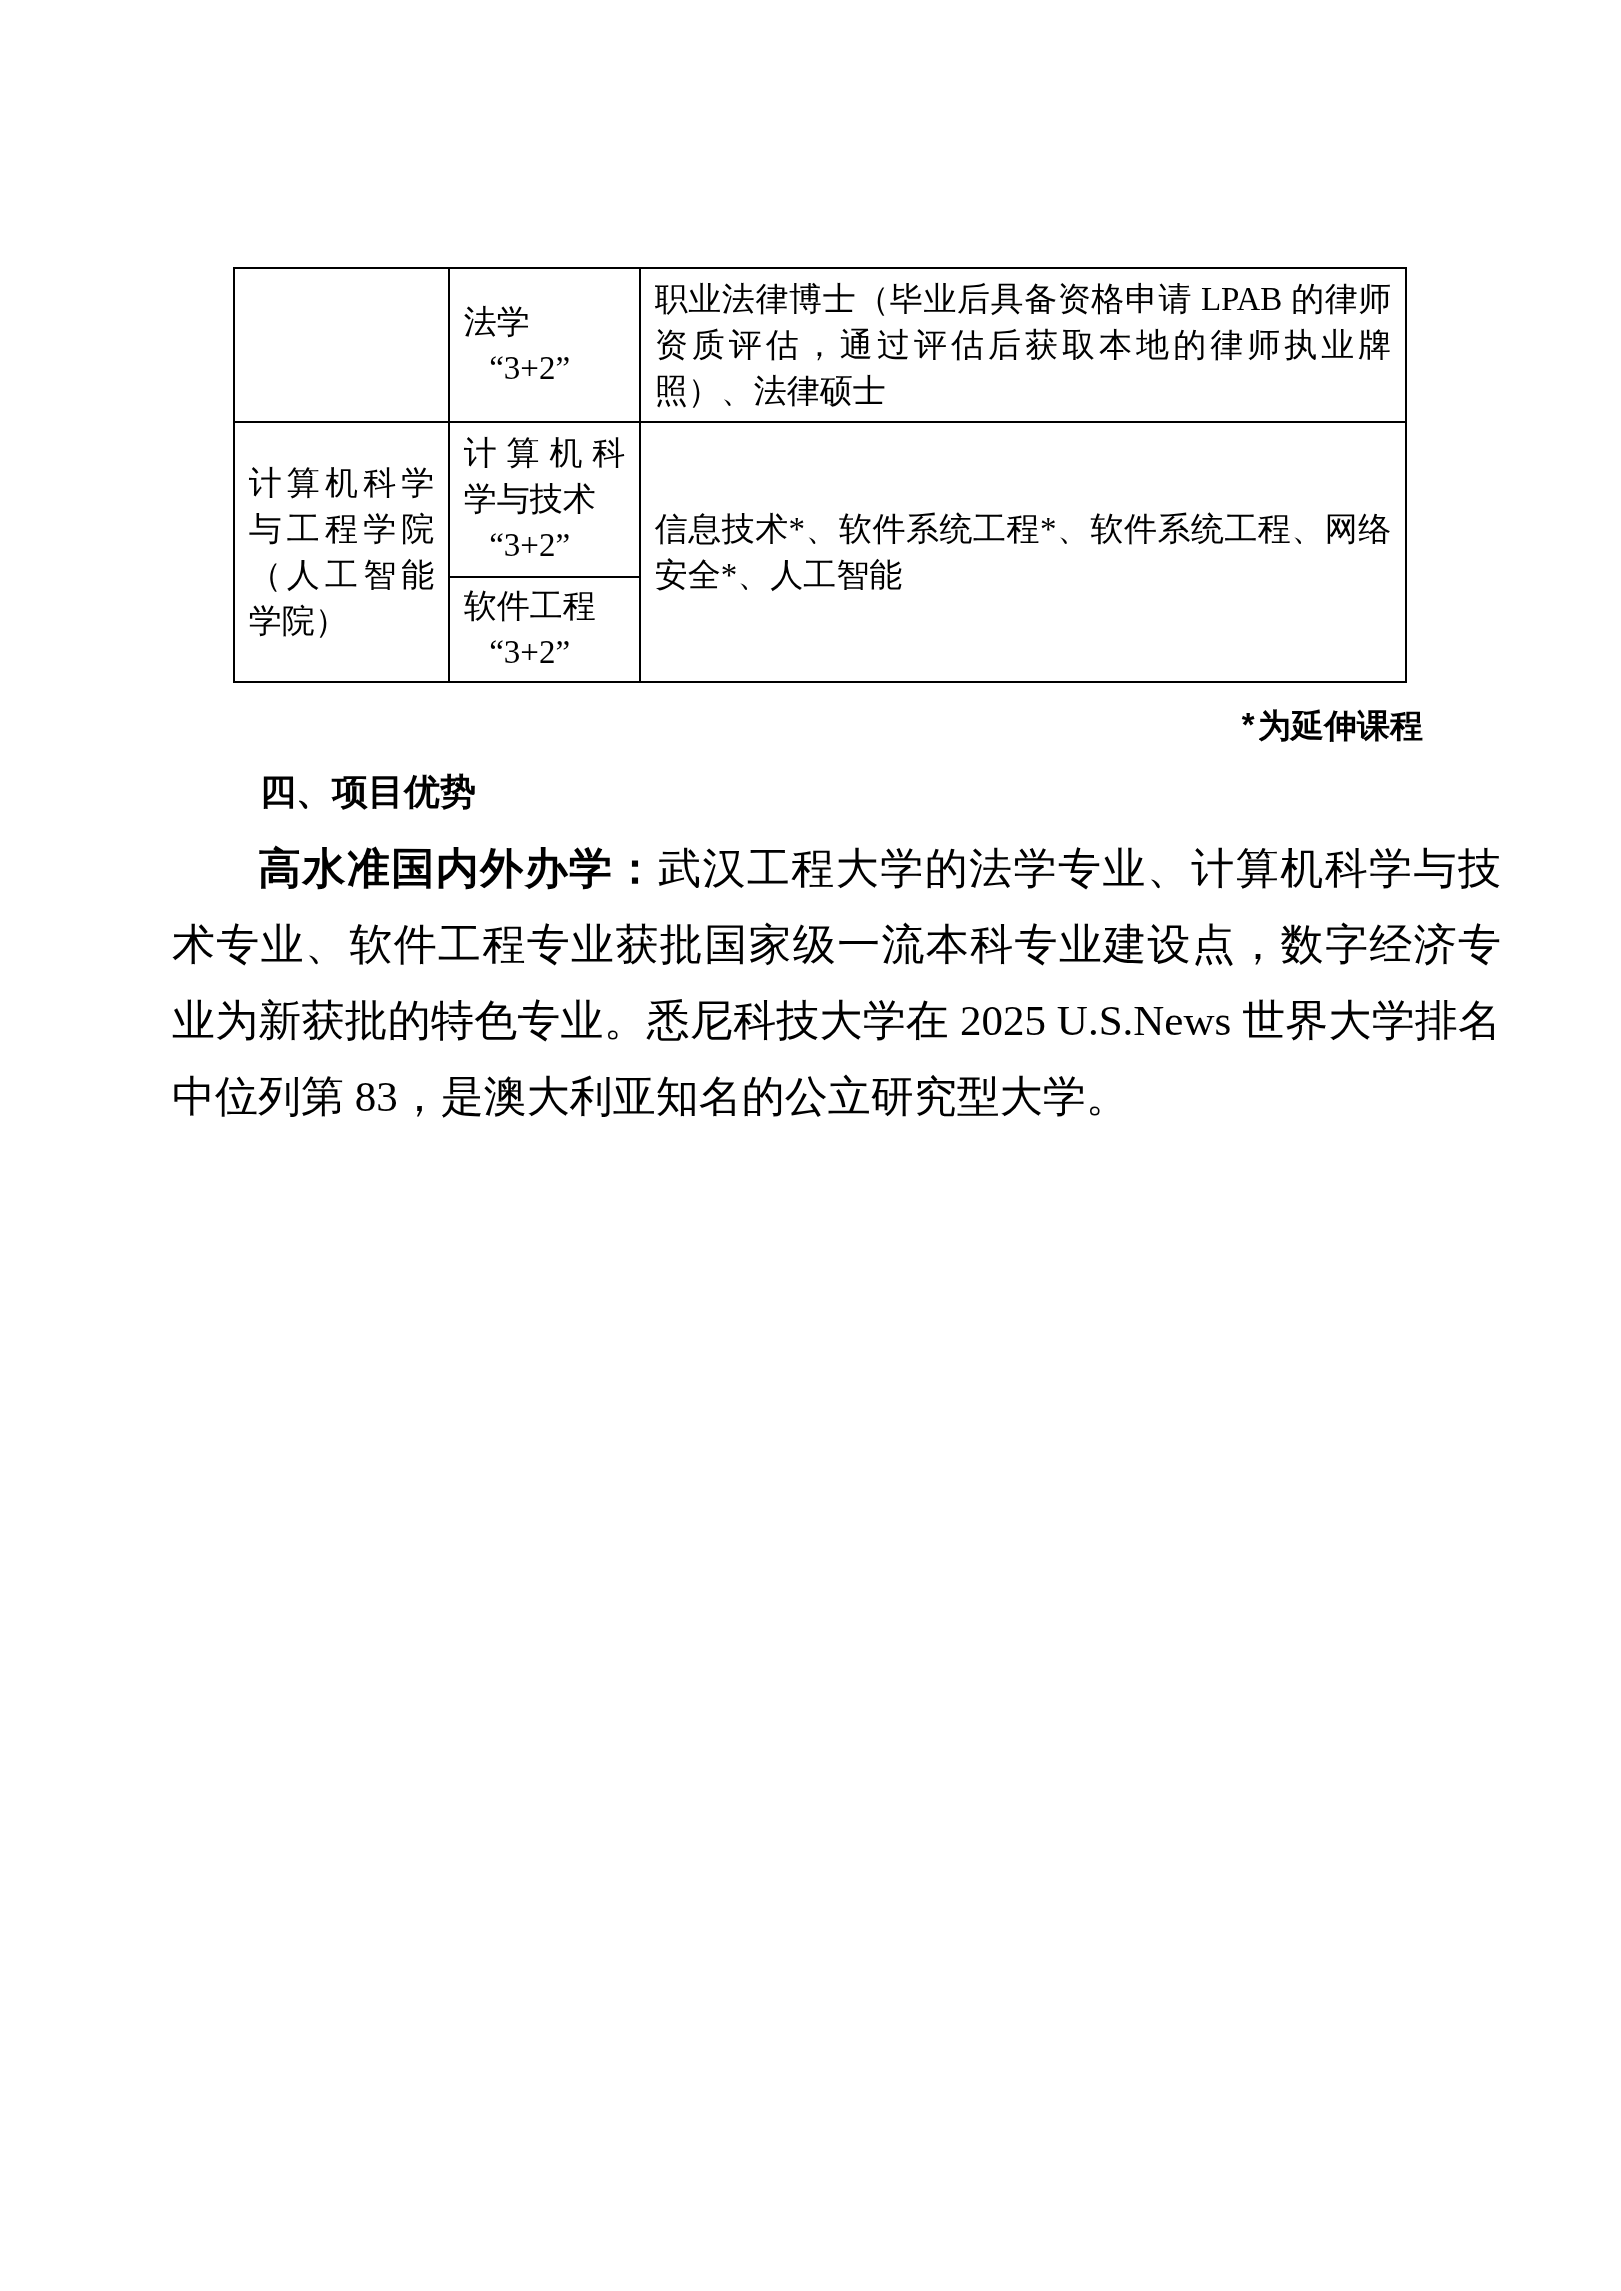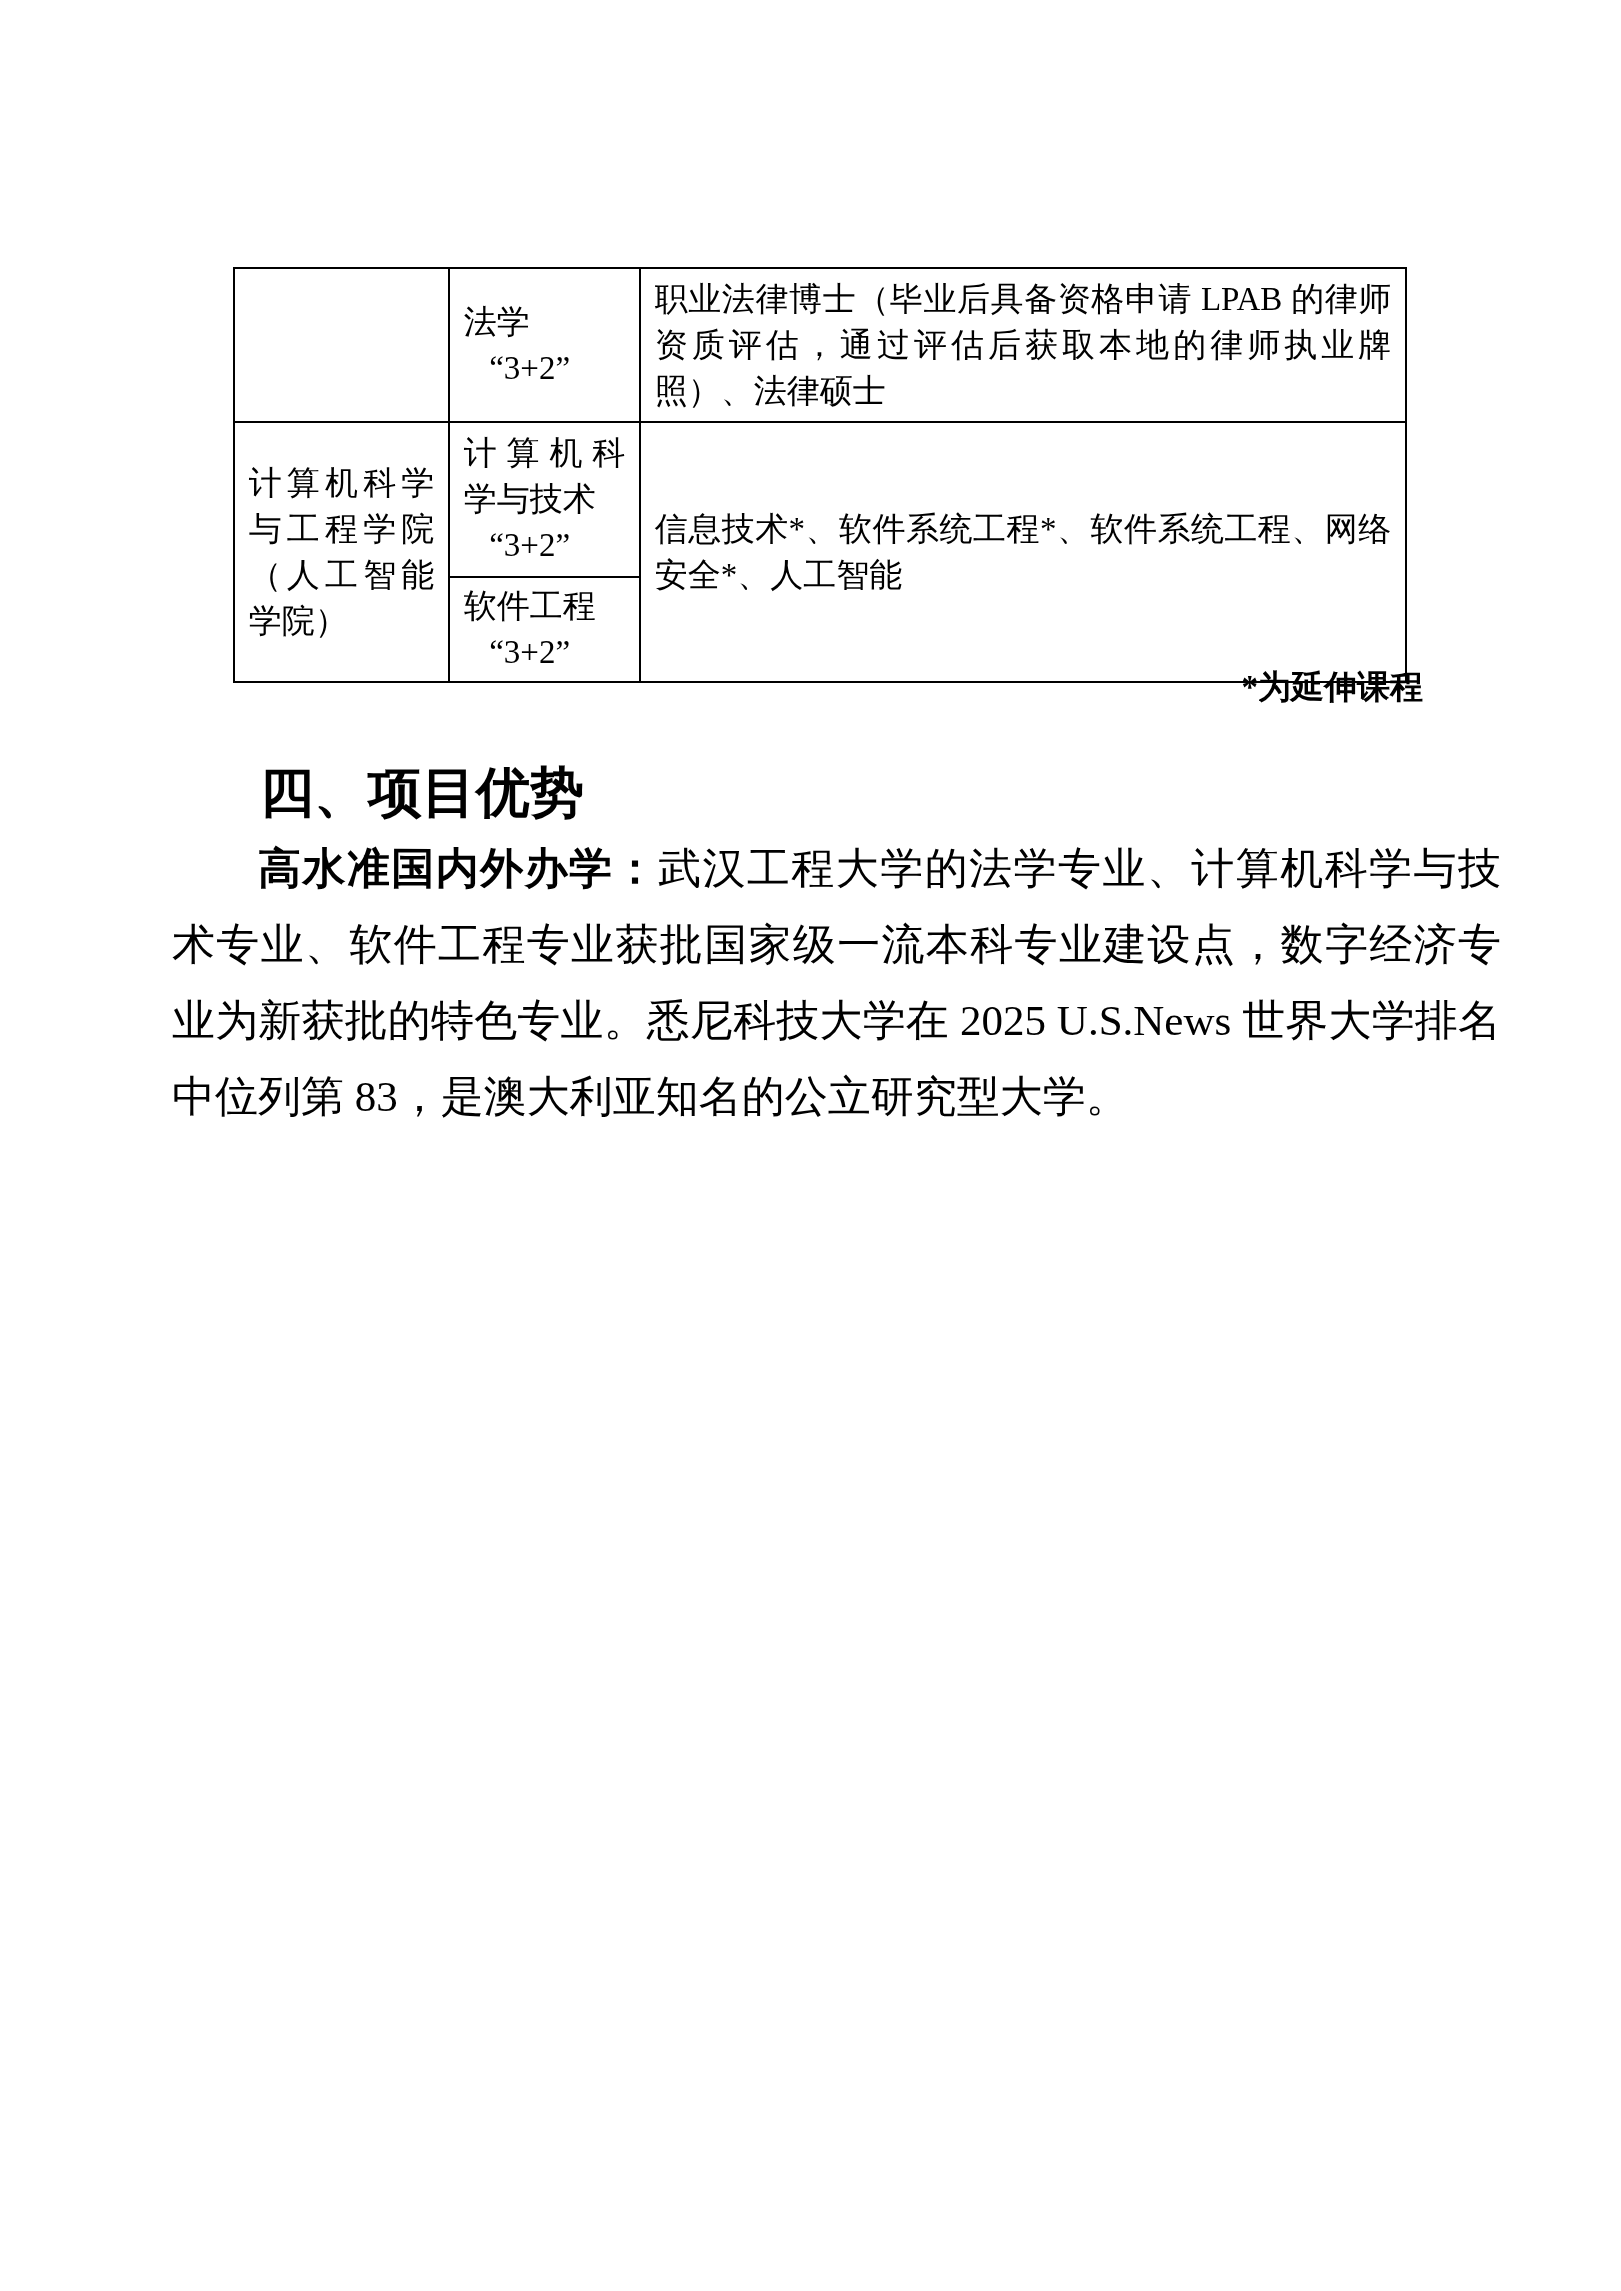--- a/index.html
+++ b/index.html
@@ -37,41 +37,41 @@
   .r2a td { height: 145px; }
   .r2b td { height: 96px;  }
   .cell-college  { text-align: justify; margin-top: 35px; }
   .cell-programs { text-align: justify; padding-left: 15.7px; padding-right: 11.8px; font-family: Liberation Serif, serif; }
   .major-name { text-align: justify; }
   .major-mode { text-indent: 25.5px; }
 
   
   .footnote {
     position: absolute;
-    top: 666px;
+    top: 707px;
     right: 198px;
-    font-family: Liberation Serif, serif;
+    font-family: Liberation Mono, monospace;
     font-weight: bold;
     font-size: 33px;
     line-height: 43px;
   }
 
   
   .body-text {
     position: absolute;
     left: 172px;
     top: 754px;
     width: 1329px;
     font-size: 43px;
     line-height: 76px;
     text-align: justify;
   }
   .section-heading {
     margin: 0;
-    font-size: 54px;
+    font-size: 36px;
     line-height: 76px;
     font-weight: bold;
     font-family: "Liberation Sans", "DejaVu Sans", sans-serif;
     text-indent: 88px;
     text-align: left;
   }
   .body-text p { margin: 0; text-indent: 86px; }
   .lead {
     font-family: "Liberation Sans", "DejaVu Sans", sans-serif;
     font-weight: bold;

